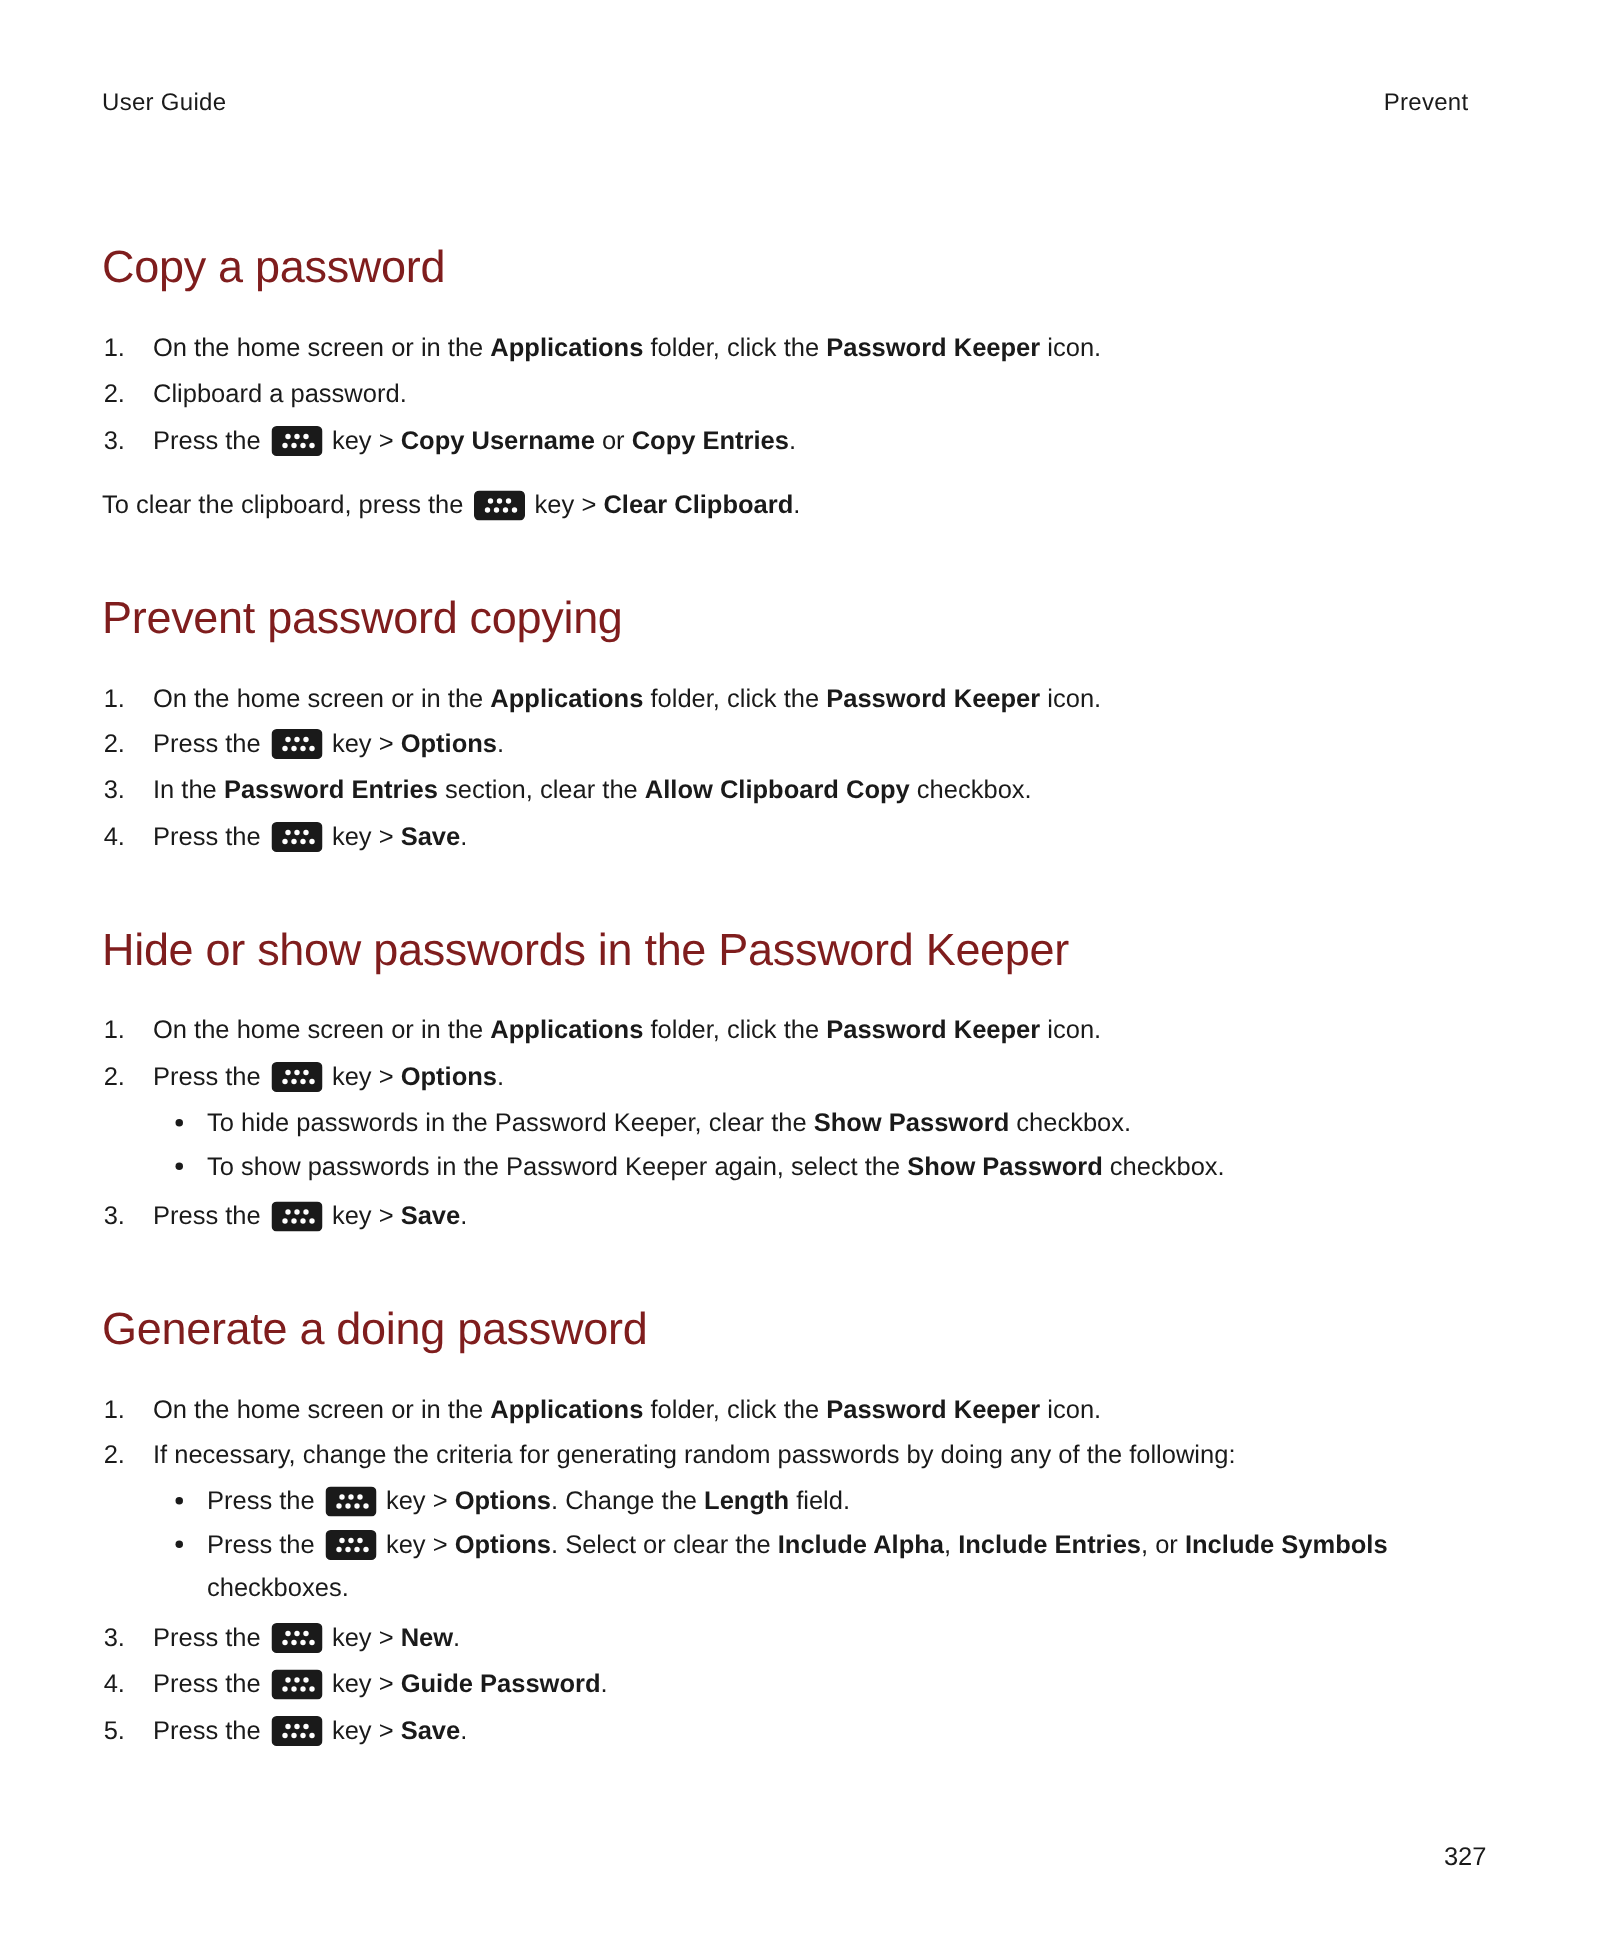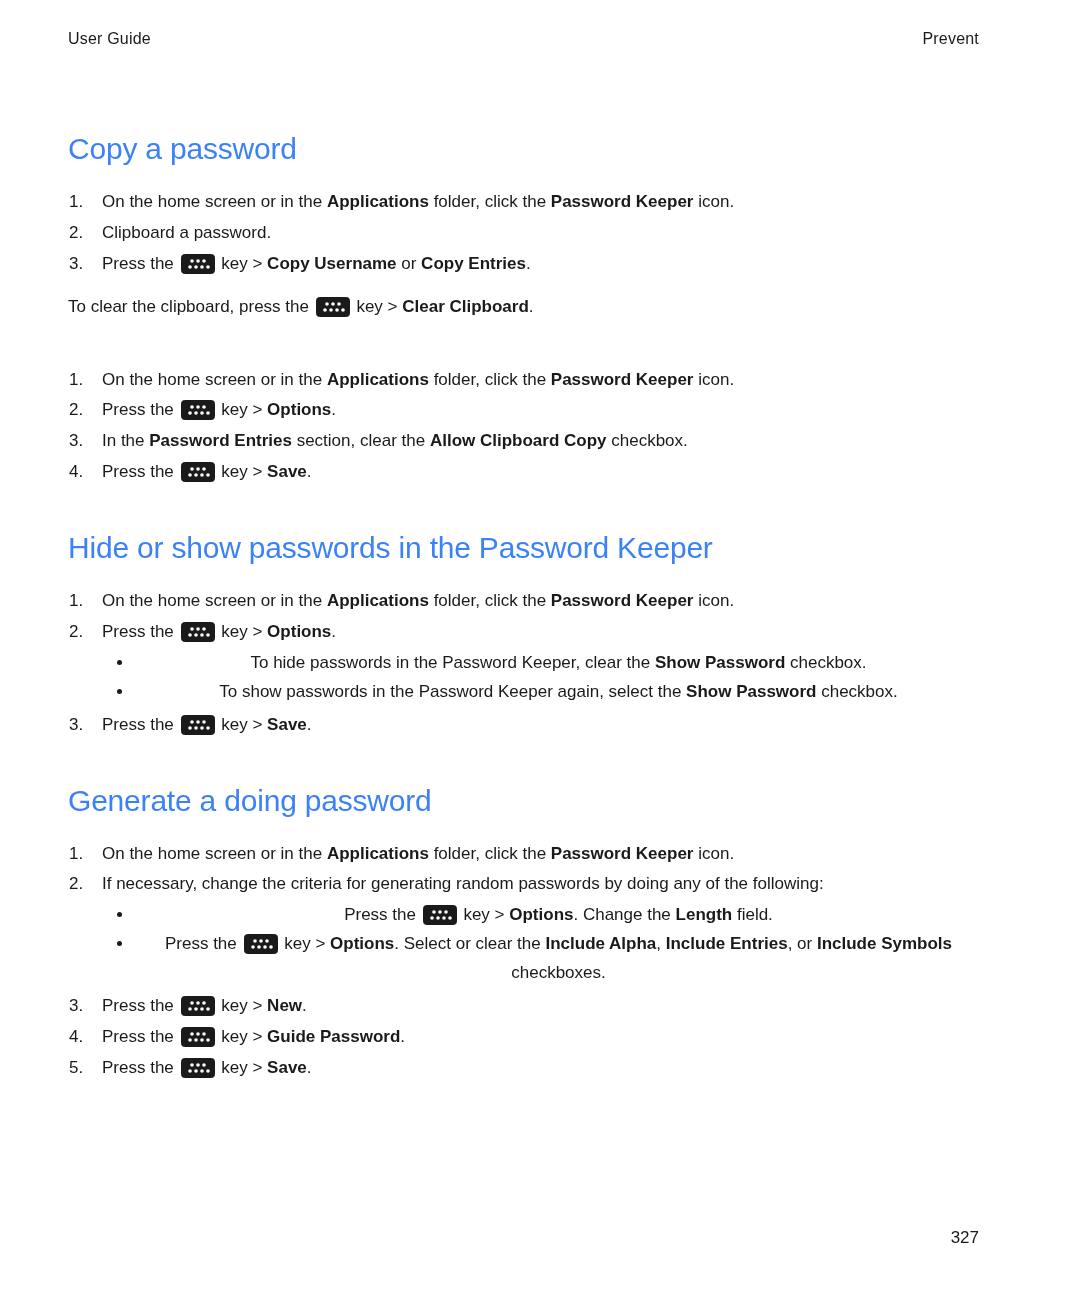--- a/index.html
+++ b/index.html
@@ -6,36 +6,36 @@
     margin: 0;
     padding: 0;
     background: #fff;
     color: #1a1a1a;
     font-family: "Helvetica Neue", Helvetica, Arial, sans-serif;
   }
   .page {
     width: 1035px;
     height: 1296px;
     box-sizing: border-box;
-    padding: 30px 56px 40px 68px;
+    padding: 60px 56px 40px 68px;
     position: relative;
   }
   .hdr {
     display: flex;
     justify-content: space-between;
     font-size: 16px;
     color: #1a1a1a;
     margin-bottom: 84px;
     letter-spacing: 0.2px;
   }
   h2.section {
     font-size: 30px;
     font-weight: 400;
     margin: 0 0 22px 0;
-    color: #3b82f6;
+    color: #7f1d1d;
     letter-spacing: -0.2px;
   }
   .block + .block {
     margin-top: 44px;
   }
   ol.steps {
     list-style: decimal;
     margin: 0 0 0 0;
     padding-left: 20px;
     font-size: 17px;
@@ -47,30 +47,29 @@
   }
   ul.sub {
     list-style: disc;
     margin: 2px 0 4px 0;
     padding-left: 32px;
     font-size: 17px;
     line-height: 1.7;
   }
   ul.sub > li {
     padding-left: 4px;
-    text-align: center;
   }
   p.para {
     font-size: 17px;
     line-height: 1.7;
     margin: 14px 0 0 0;
   }
   .page-no {
     position: absolute;
-    right: 56px;
+    right: 44px;
     bottom: 48px;
     font-size: 17px;
   }
   strong { font-weight: 700; }
   .menu-key {
     display: inline-block;
     vertical-align: -5px;
     width: 34px;
     height: 20px;
     margin: 0 2px;
@@ -112,20 +111,21 @@
               <circle cx="23" cy="7" r="1.8"></circle>
               <circle cx="9" cy="13" r="1.8"></circle>
               <circle cx="15" cy="13" r="1.8"></circle>
               <circle cx="21" cy="13" r="1.8"></circle>
               <circle cx="27" cy="13" r="1.8"></circle>
             </g>
           </svg></span> key &gt; <strong>Clear Clipboard</strong>.</p>
   </div>
 
   <div class="block">
+    <h2 class="section">Prevent password copying</h2>
     <ol class="steps">
         <li>On the home screen or in the <strong>Applications</strong> folder, click the <strong>Password Keeper</strong> icon.</li>
         <li>Press the <span class="menu-key"><svg viewBox="0 0 34 20" width="34" height="20">
               <rect x="0.5" y="0.5" width="33" height="19" rx="3" ry="3" fill="#1a1a1a" stroke="#1a1a1a"></rect>
               <g fill="#ffffff">
                 <circle cx="11" cy="7" r="1.8"></circle>
                 <circle cx="17" cy="7" r="1.8"></circle>
                 <circle cx="23" cy="7" r="1.8"></circle>
                 <circle cx="9" cy="13" r="1.8"></circle>
                 <circle cx="15" cy="13" r="1.8"></circle>

